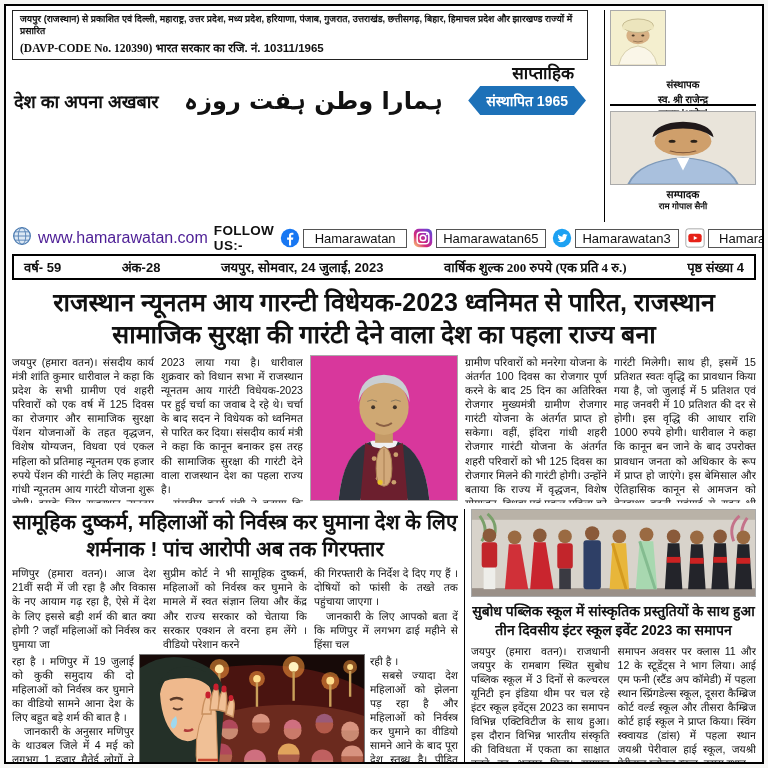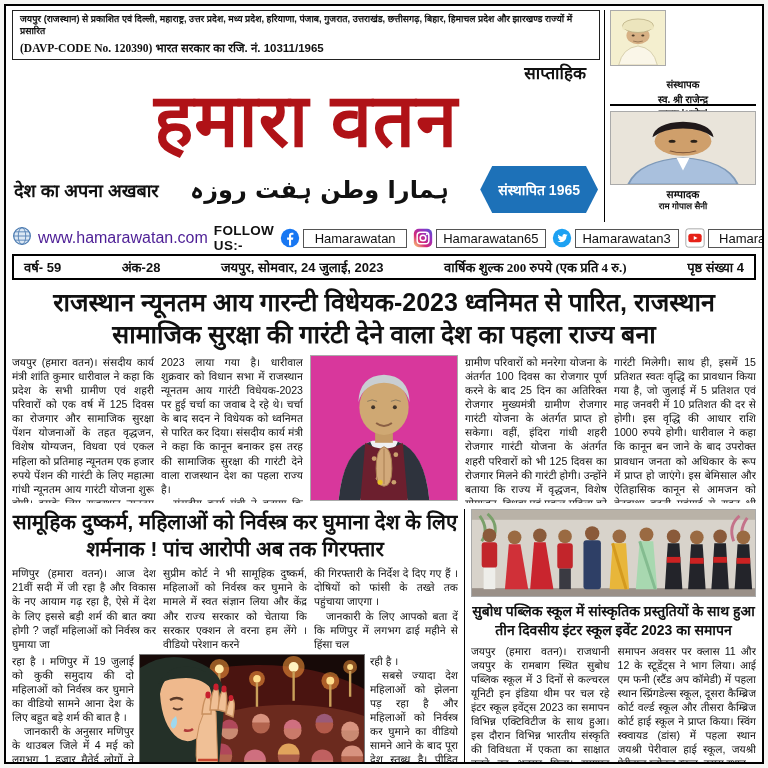--- a/index.html
+++ b/index.html
@@ -11,37 +11,37 @@
   html,body{margin:0;padding:0;}
   body{
     width:768px;height:768px;background:#f6f6f4;
     font-family:"Liberation Sans","DejaVu Sans",sans-serif;color:var(--ink);
   }
   .page{
     position:relative;width:760px;height:760px;margin:4px;background:#fff;
     border:2px solid #000;padding:4px 6px;overflow:hidden;
   }
   
-  .header-row{display:flex;gap:4px;height:212px;}
+  .header-row{display:flex;gap:16px;height:212px;}
   .header-left{flex:1;display:flex;flex-direction:column;overflow:hidden;}
   .pub-strip{border:1.5px solid #222;padding:3px 7px 4px;}
   .pub-line1{font-size:9.2px;font-weight:bold;line-height:1.25;}
   .pub-line2{font-size:11.5px;font-weight:bold;margin-top:3px;}
   .pub-line2 .code{font-family:"Liberation Serif","DejaVu Serif",serif;}
   .weekly{text-align:right;font-weight:800;font-size:17px;padding-right:14px;margin-top:1px;}
   .main-title{
     color:var(--masthead_red);font-weight:800;font-size:74px;line-height:86px;
     text-align:center;letter-spacing:1px;margin-top:-6px;white-space:nowrap;
   }
   .masthead-bottom{display:flex;align-items:center;justify-content:space-between;margin-top:2px;padding:0 2px;}
   .tagline{font-weight:bold;font-size:18px;}
   .urdu-title{font-weight:bold;font-size:24px;direction:rtl;font-family:"DejaVu Sans",sans-serif;}
   .ribbon{
     background:var(--ribbon_blue);color:#fff;font-weight:bold;font-size:14px;
-    padding:14px 18px;white-space:nowrap;
+    padding:5px 18px;white-space:nowrap;
     clip-path:polygon(0 50%,12px 0,calc(100% - 12px) 0,100% 50%,calc(100% - 12px) 100%,12px 100%);
   }
   .header-right{width:152px;border-left:1.5px solid #000;padding-left:5px;display:flex;flex-direction:column;}
   .founder-box{display:flex;gap:4px;border-bottom:2px solid #000;padding-bottom:5px;height:96px;flex-direction:column;}
   .founder-photo{width:56px;height:88px;border:1px solid #999;flex:0 0 56px;}
   .founder-text{flex:1;text-align:center;font-weight:bold;font-size:10px;line-height:1.45;padding-top:8px;}
   .people-row{display:flex;gap:5px;margin-top:5px;flex:1;}
   .person{flex:1;text-align:center;display:flex;flex-direction:column;}
   .person-photo{width:100%;height:74px;border:1px solid #999;}
   .person-label{font-weight:bold;font-size:10.5px;margin-top:2px;}
@@ -94,21 +94,20 @@
   <div class="header-row">
     <div class="header-left">
       <div class="pub-strip">
         <div class="pub-line1">जयपुर (राजस्थान) से प्रकाशित एवं दिल्ली, महाराष्ट्र, उत्तर प्रदेश, मध्य प्रदेश, हरियाणा, पंजाब, गुजरात, उत्तराखंड, छत्तीसगढ़, बिहार, हिमाचल प्रदेश और झारखण्ड राज्यों में प्रसारित</div>
         <div class="pub-line2">
           <span class="code">(DAVP-CODE No. 120390)</span>
           <span>भारत सरकार का रजि. नं. 10311/1965</span>
         </div>
       </div>
       <div class="weekly">साप्ताहिक</div>
-      <div class="main-title">हमारा वतन</div>
       <div class="masthead-bottom">
         <div class="tagline">देश का अपना अखबार</div>
         <div class="urdu-title">ہمارا وطن ہفت روزہ</div>
         <div class="ribbon">संस्थापित 1965</div>
       </div>
     </div>
 
     <div class="header-right">
       <div class="founder-box">
         <div class="founder-photo photo-frame">

